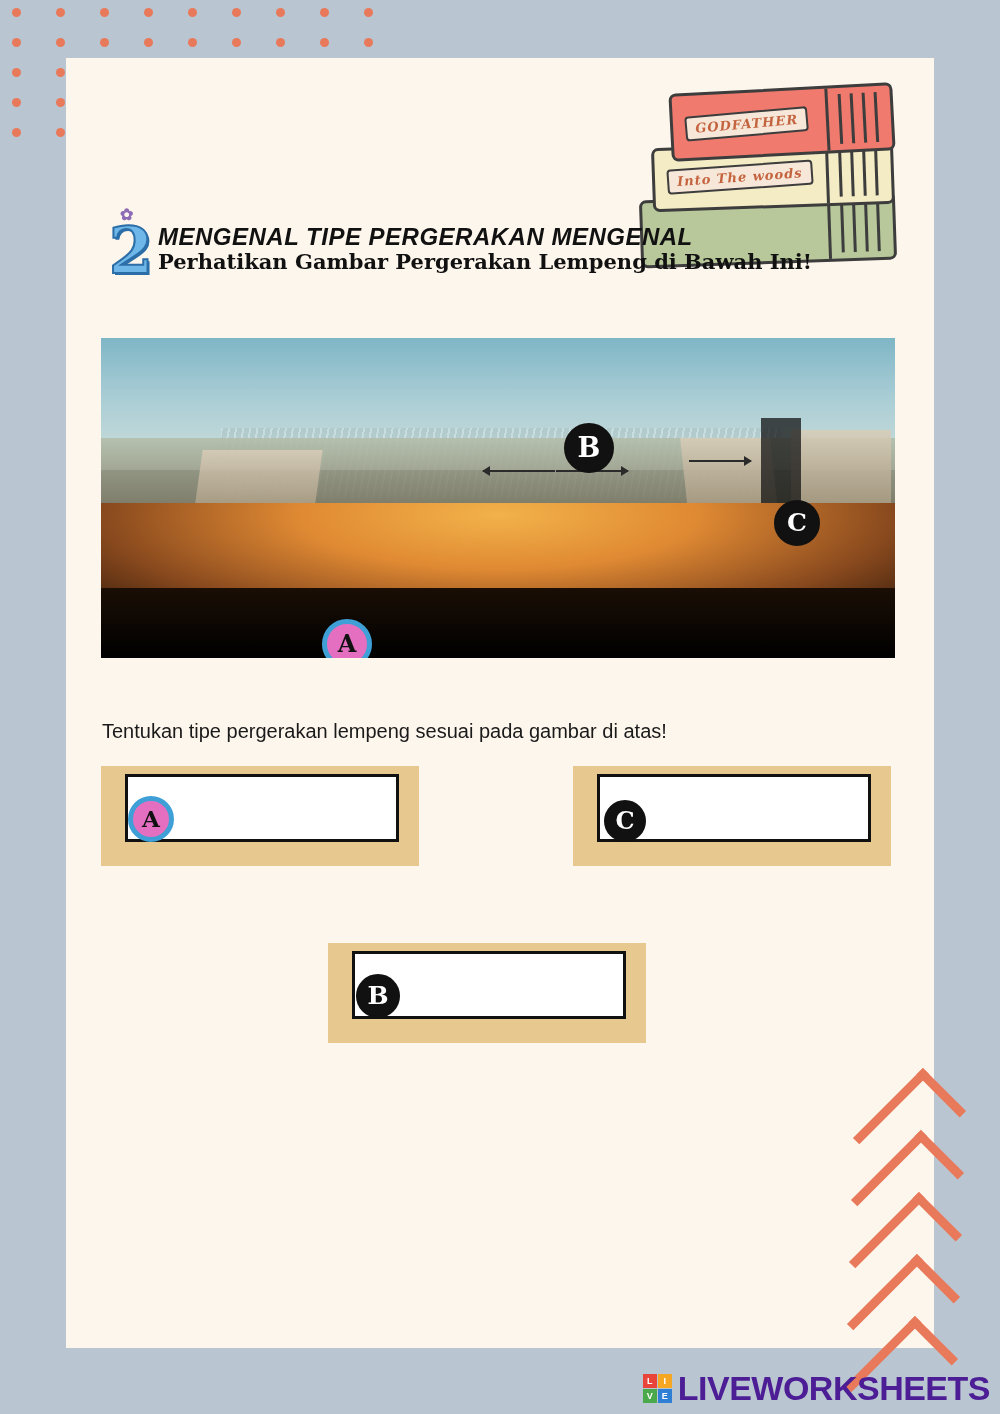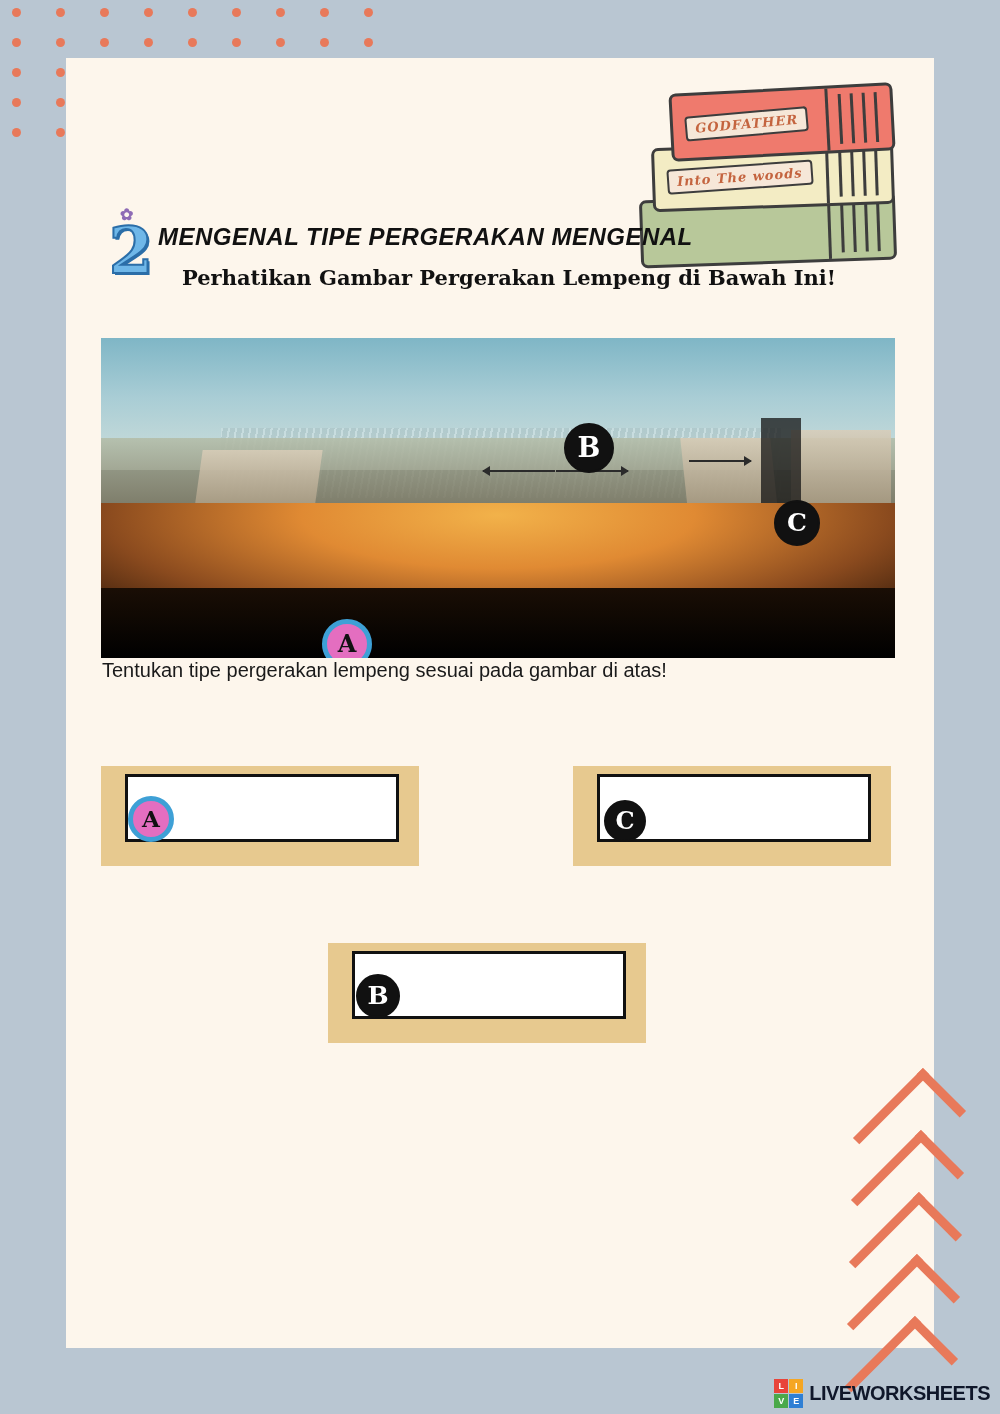--- a/index.html
+++ b/index.html
@@ -131,26 +131,25 @@
     font-family: "Liberation Sans", sans-serif;
     font-weight: bold;
     font-style: italic;
     font-size: 24px;
     letter-spacing: 0.5px;
     color: #111;
   }
   .title-sub {
     position: absolute;
     left: 56px;
-    top: 52px;
+    top: 36px;
     font-family: "DejaVu Serif", serif;
     font-weight: bold;
     font-size: 21px;
     color: #111;
-    margin-left: 24px;
   }
 
   
   .diagram {
     position: absolute;
     left: 35px;
     top: 280px;
     width: 794px;
     height: 320px;
     background: #000;
@@ -247,21 +246,21 @@
 
   
   .m-b { left: 463px; top: 85px;  width: 50px; height: 50px; line-height: 46px; font-size: 27px; }
   .m-c { left: 673px; top: 162px; width: 46px; height: 46px; line-height: 42px; font-size: 25px; }
   .m-a { left: 221px; top: 281px; width: 50px; height: 50px; line-height: 40px; font-size: 24px; }
 
   
   .instruction {
     position: absolute;
     left: 36px;
-    top: 601px;
+    top: 662px;
     font-family: "Liberation Sans", sans-serif;
     font-size: 20px;
     color: #1a1a1a;
   }
 
   
   .answer-wrap {
     position: absolute;
   }
   .answer-shadow {
@@ -349,23 +348,23 @@
     line-height: 14px;
     text-align: center;
   }
   .live-badge span:nth-child(1) { background: #e8443a; }
   .live-badge span:nth-child(2) { background: #f5a623; }
   .live-badge span:nth-child(3) { background: #4aa94a; }
   .live-badge span:nth-child(4) { background: #2f7fd4; }
   .footer-text {
     font-family: "Liberation Sans", sans-serif;
     font-weight: bold;
-    font-size: 20px;
+    font-size: 34px;
     letter-spacing: -0.5px;
-    color: #0f172a;
+    color: #4c1d95;
   }
 </style>
 </head>
 <body>
 
 <div class="dots" id="dots">
     <div class="dot" style="left: 12px; top: 8px;"></div>
     <div class="dot" style="left: 56px; top: 8px;"></div>
     <div class="dot" style="left: 100px; top: 8px;"></div>
     <div class="dot" style="left: 144px; top: 8px;"></div>

